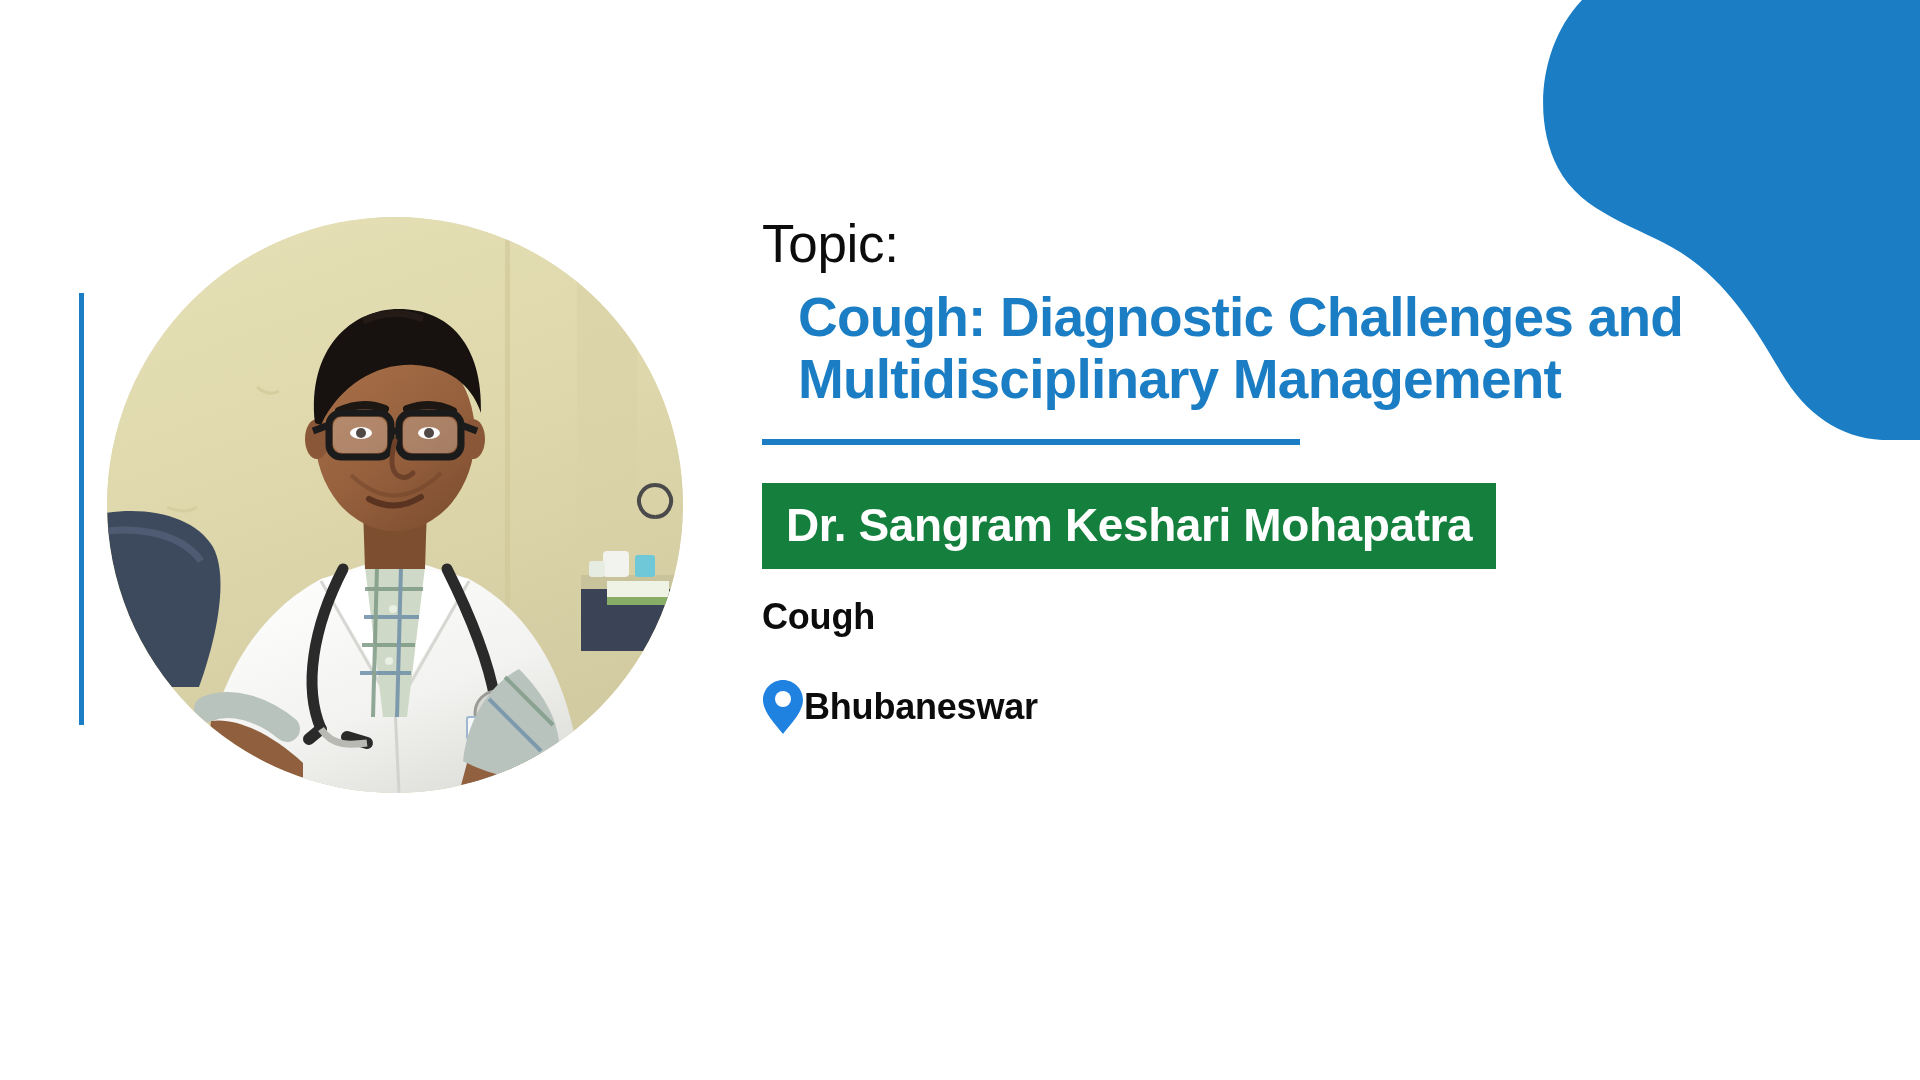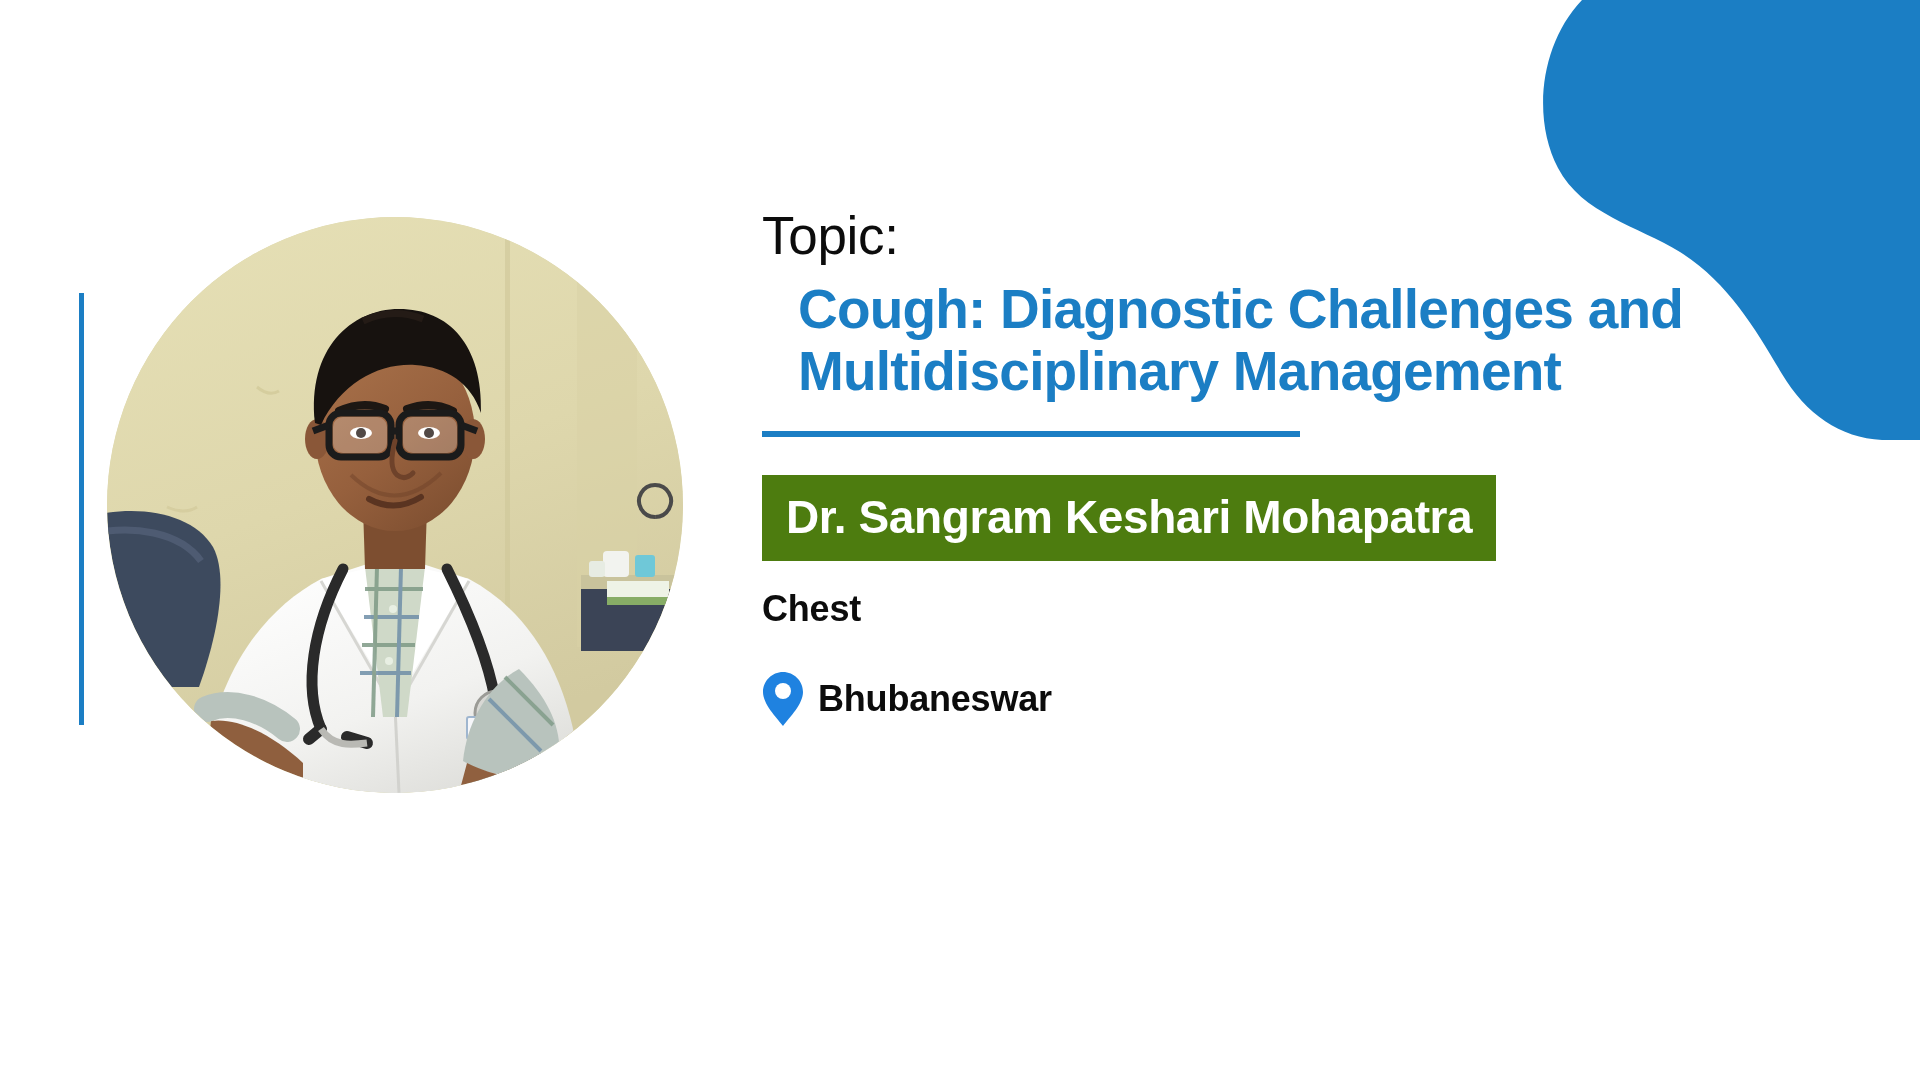--- a/index.html
+++ b/index.html
@@ -54,21 +54,21 @@
     border-radius: 50%;
     overflow: hidden;
     background: #ded9b0;
   }
   #portrait-frame svg { display: block; }
 
   
   #content-column {
     position: absolute;
     left: 762px;
-    top: 208px;
+    top: 216px;
     width: 1090px;
   }
 
   #topic-label {
     font-size: 53px;
     font-weight: 300;
     color: #0c0c0c;
     letter-spacing: -0.3px;
     line-height: 1.05;
     white-space: nowrap;
@@ -88,21 +88,21 @@
   #title-divider {
     margin-top: 28px;
     width: 538px;
     height: 6px;
     background: #1B7EC4;
   }
 
   #speaker-name-banner {
     margin-top: 38px;
     display: inline-block;
-    background: #4d7c0f;
+    background: #15803d;
     padding: 19px 24px 21px 24px;
   }
   #speaker-name {
     font-size: 46px;
     font-weight: 700;
     color: #ffffff;
     letter-spacing: -0.4px;
     line-height: 1;
     white-space: nowrap;
   }
@@ -113,21 +113,20 @@
     font-weight: 700;
     color: #0c0c0c;
     letter-spacing: -0.2px;
     line-height: 1;
   }
 
   #location-row {
     margin-top: 44px;
     display: flex;
     align-items: center;
-    gap: 14px;
   }
   #location-pin-icon {
     width: 42px;
     height: 56px;
     flex: 0 0 auto;
     display: block;
   }
   #location-name {
     font-size: 36px;
     font-weight: 700;
@@ -300,21 +299,21 @@
     <div id="topic-label">Topic:</div>
 
     <div id="talk-title">Cough: Diagnostic Challenges and Multidisciplinary Management</div>
 
     <div id="title-divider"></div>
 
     <div id="speaker-name-banner">
       <div id="speaker-name">Dr. Sangram Keshari Mohapatra</div>
     </div>
 
-    <div id="speciality">Chest</div>
+    <div id="speciality">Cough</div>
 
     <div id="location-row">
       <svg id="location-pin-icon" viewBox="0 0 42 56" aria-hidden="true">
         <path d="M21 1 C 10 1, 1 10, 1 21 C 1 33, 14 46, 21 55 C 28 46, 41 33, 41 21 C 41 10, 32 1, 21 1 Z" fill="#1F82E0"></path>
         <circle cx="21" cy="20" r="8" fill="#ffffff"></circle>
       </svg>
       <div id="location-name">Bhubaneswar</div>
     </div>
 
   </div>

